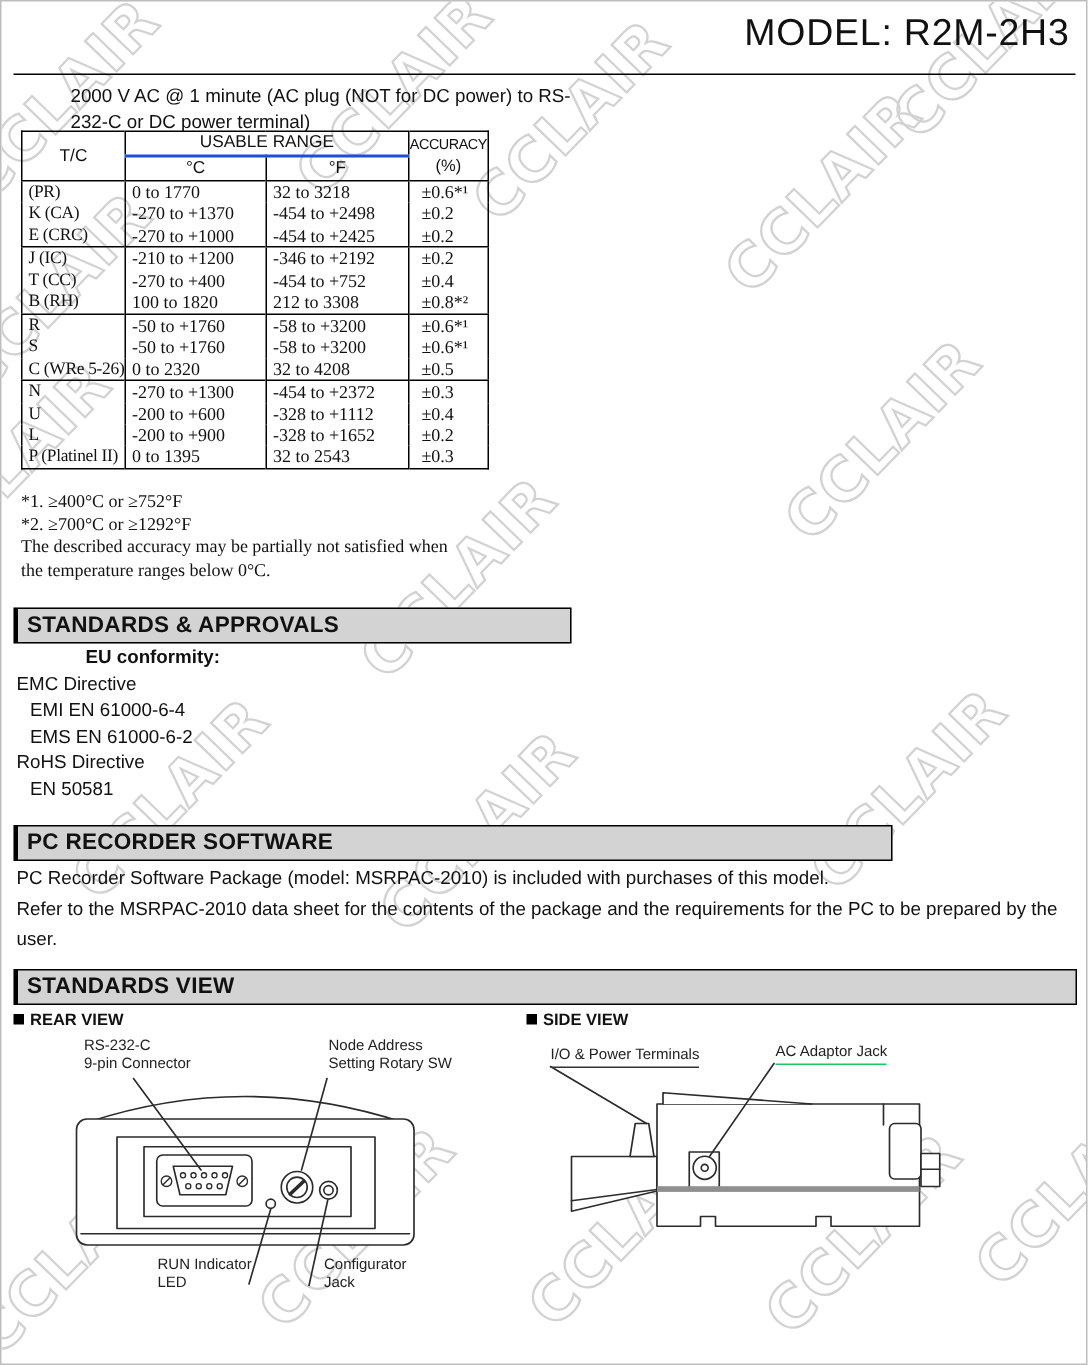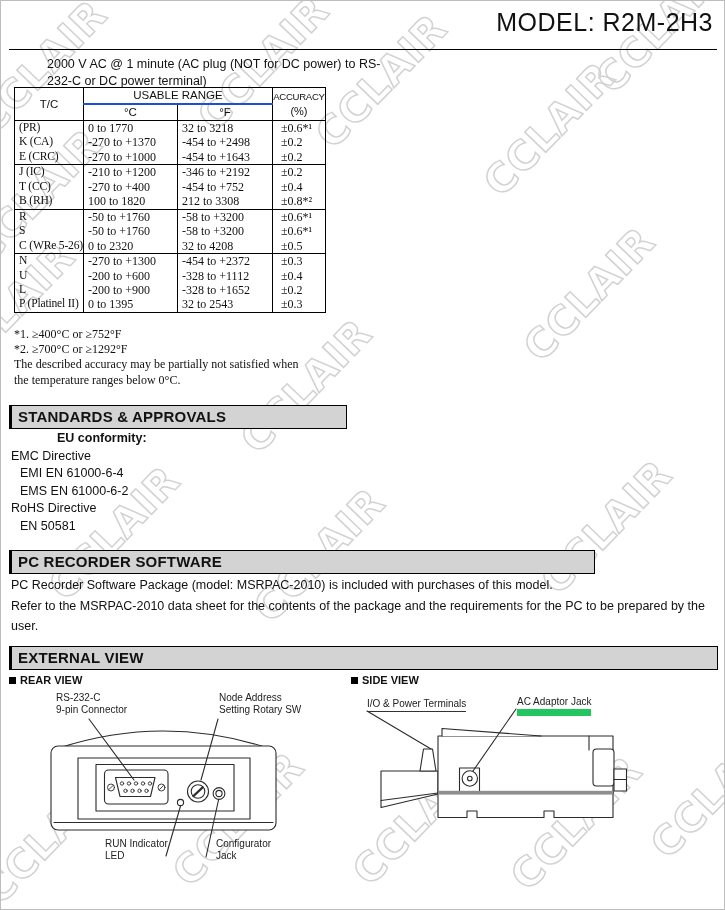--- a/index.html
+++ b/index.html
@@ -38,39 +38,39 @@
   .tc-table td.tc{font-size:11.6px;letter-spacing:-.2px;}
   .tc-table td.c,.tc-table td.f,.tc-table td.acc{border-left:1px solid #000;}
   .tc-table td.acc{padding-left:8px;}
   .footnotes{position:absolute;left:13px;top:326px;z-index:1;font-family:"Liberation Serif","DejaVu Serif",serif;font-size:12px;line-height:15.2px;}
   
   .bar{
     position:absolute;left:8px;height:24px;background:#d3d3d3;z-index:1;box-sizing:border-box;
     border:1.5px solid #000;border-left:3px solid #000;
     font-weight:bold;font-size:15px;line-height:19px;padding:1px 0 0 6px;letter-spacing:.2px;
   }
-  #bar-standards{top:404px;width:338px;}
+  #bar-standards{top:404px;width:372px;}
   #bar-software{top:549px;width:586px;}
   #bar-external{top:645px;width:709px;}
   .standards-list{position:absolute;left:10px;top:429px;z-index:1;font-size:12.5px;line-height:17.5px;}
   .standards-list .b{font-weight:bold;padding-left:46px;}
   .standards-list .ind{padding-left:9px;}
   .software-text{position:absolute;left:10px;top:574px;width:708px;z-index:1;font-size:12.5px;line-height:20.5px;}
   .software-text p{margin:0;}
   
   .view-label{position:absolute;top:673px;z-index:2;font-size:11px;font-weight:bold;}
   #rear-label{left:8px;} #side-label{left:350px;}
   .sq{display:inline-block;width:7px;height:7px;background:#000;margin-right:4px;}
   .dlabel{position:absolute;z-index:2;font-size:10px;line-height:12px;color:#222;}
   #lbl-rs232{left:55px;top:691px;}
   #lbl-node{left:218px;top:691px;}
   #lbl-run{left:104px;top:837px;}
   #lbl-config{left:215px;top:837px;}
   #lbl-io{left:366px;top:697px;border-bottom:1px solid #333;padding-bottom:1px;}
-  #lbl-ac{left:516px;top:695px;border-bottom:7px solid #22c55e;padding-bottom:1px;text-align:right;}
+  #lbl-ac{left:516px;top:695px;border-bottom:1px solid #22c55e;padding-bottom:1px;text-align:right;}
   #diagram{position:absolute;left:0;top:670px;z-index:1;}
   #diagram *{vector-effect:non-scaling-stroke;}
 </style>
 </head>
 <body>
 
 <div id="wm-layer">
     <span class="wm" style="left: 40px; top: 66px; -webkit-text-stroke: 1.5px rgb(210, 210, 210);">CCLAIR</span>
     <span class="wm" style="left: 262px; top: 62px; -webkit-text-stroke: 1.5px rgb(210, 210, 210);">CCLAIR</span>
     <span class="wm" style="left: 380px; top: 80px; -webkit-text-stroke: 1.5px rgb(210, 210, 210);">CCLAIR</span>
@@ -127,21 +127,21 @@
       </tr>
       <tr>
         <td class="tc">K (CA)</td>
         <td class="c">-270 to +1370</td>
         <td class="f">-454 to +2498</td>
         <td class="acc">±0.2</td>
       </tr>
       <tr>
         <td class="tc">E (CRC)</td>
         <td class="c">-270 to +1000</td>
-        <td class="f">-454 to +1643</td>
+        <td class="f">-454 to +2425</td>
         <td class="acc">±0.2</td>
       </tr>
     </tbody>
     <tbody>
       <tr>
         <td class="tc">J (IC)</td>
         <td class="c">-210 to +1200</td>
         <td class="f">-346 to +2192</td>
         <td class="acc">±0.2</td>
       </tr>
@@ -222,21 +222,21 @@
     <div>RoHS Directive</div>
     <div class="ind">EN 50581</div>
   </div>
 
 <div class="bar" id="bar-software">PC RECORDER SOFTWARE</div>
 <div class="software-text">
   <p>PC Recorder Software Package (model: MSRPAC-2010) is included with purchases of this model.</p>
   <p>Refer to the MSRPAC-2010 data sheet for the contents of the package and the requirements for the PC to be prepared by the user.</p>
 </div>
 
-<div class="bar" id="bar-external">EXTERNAL VIEW</div>
+<div class="bar" id="bar-external">STANDARDS VIEW</div>
 
 <div class="view-label" id="rear-label">
   <span class="sq"></span><span>REAR VIEW</span>
 </div>
 <div class="view-label" id="side-label">
   <span class="sq"></span><span>SIDE VIEW</span>
 </div>
 
 <div class="dlabel" id="lbl-rs232">
   <div>RS-232-C</div>

